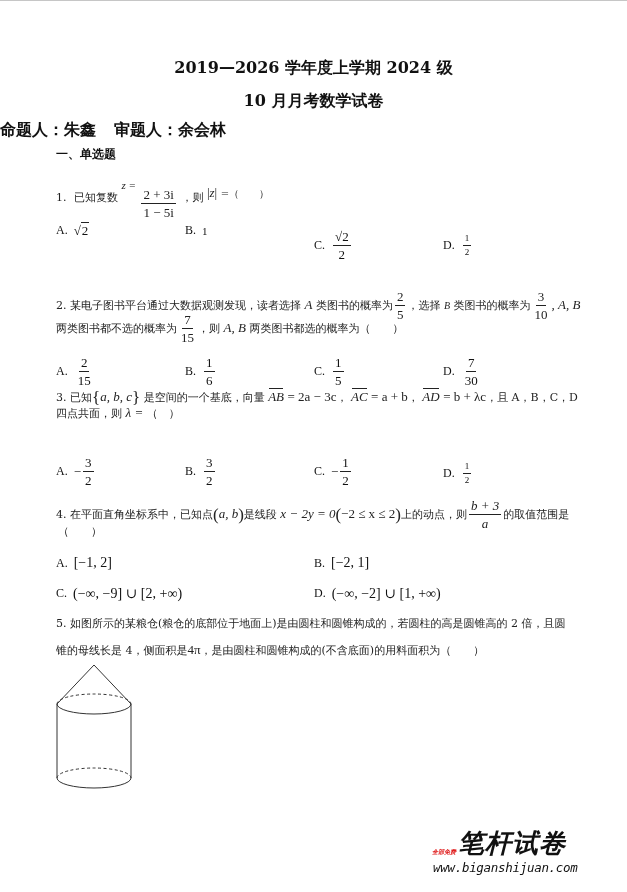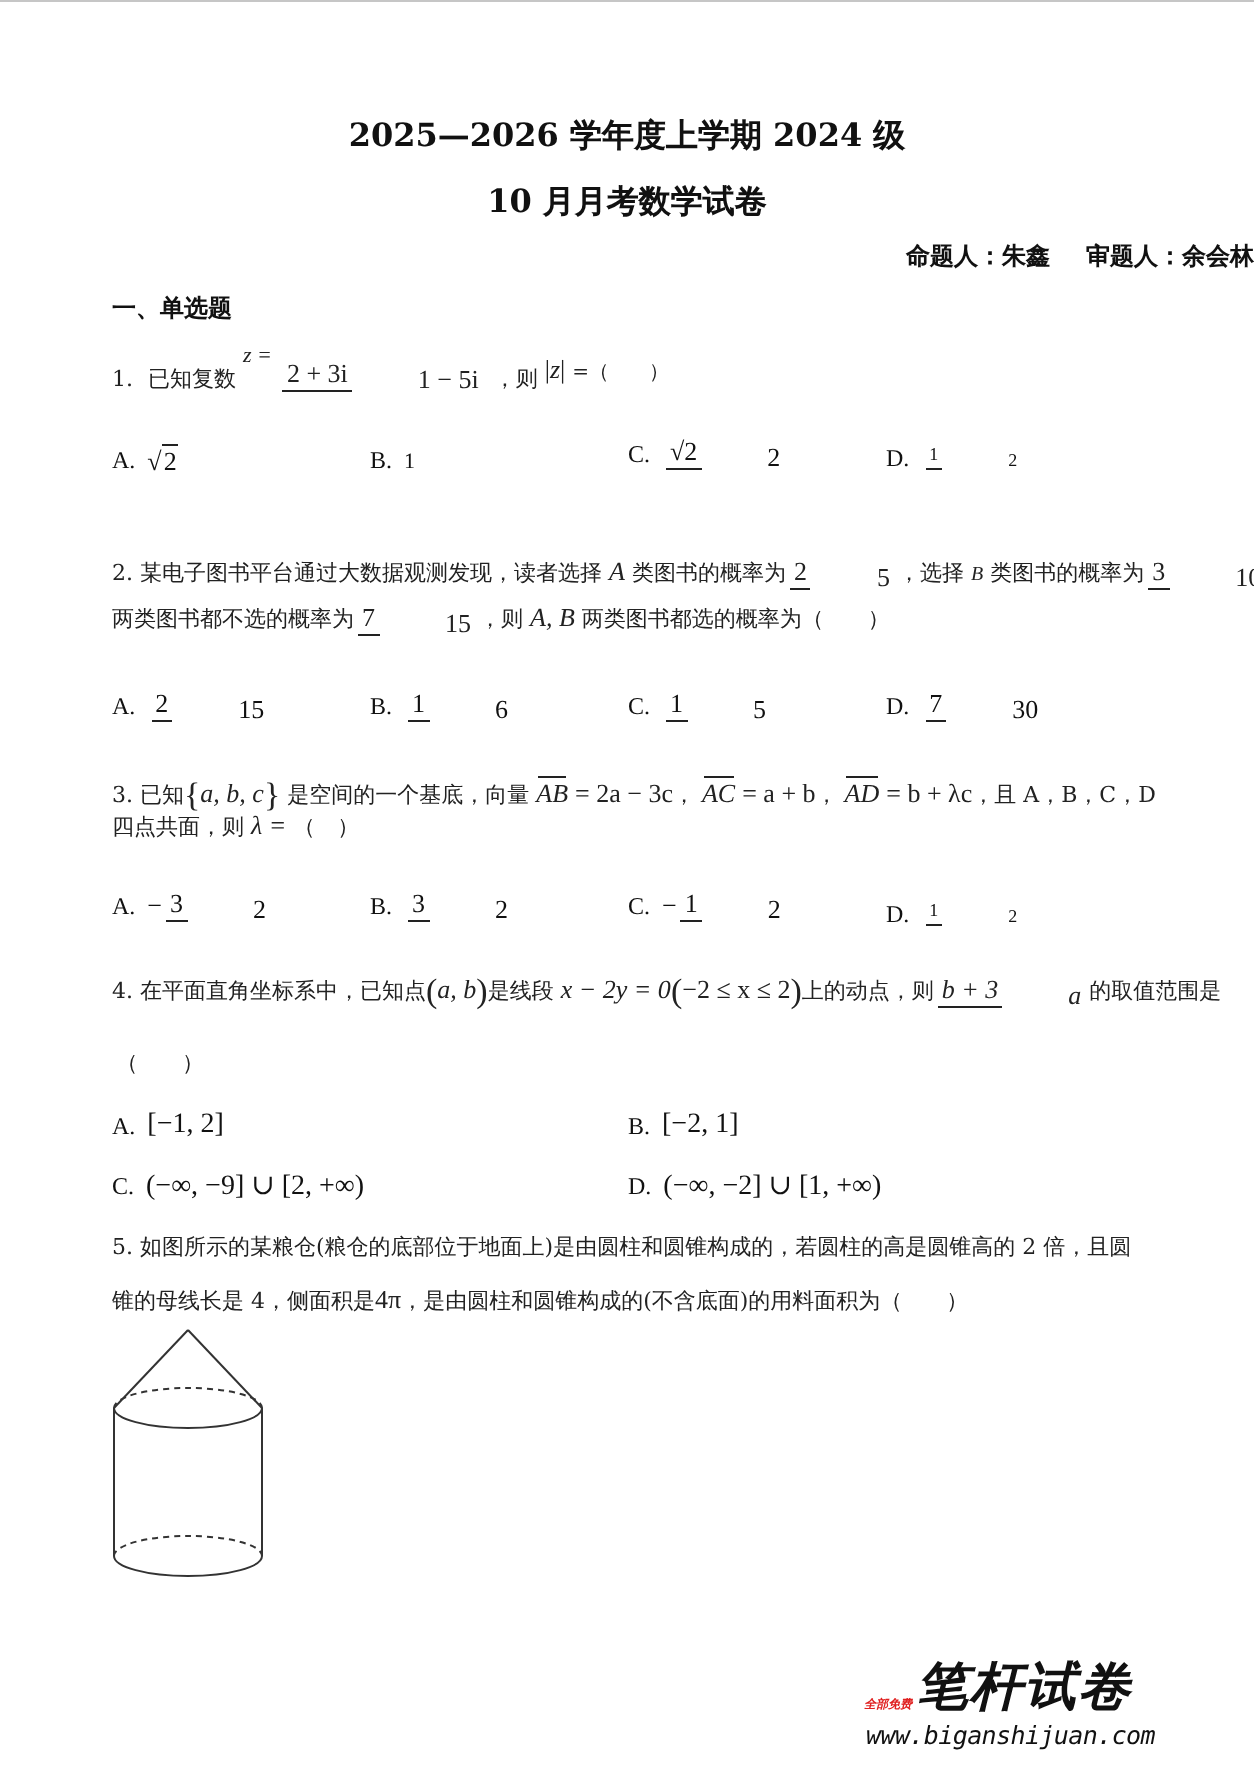--- a/index.html
+++ b/index.html
@@ -2,48 +2,48 @@
 <html><head>
 <meta charset="utf-8">
 <style>
   * { box-sizing: border-box; margin: 0; padding: 0; }
   html, body { width: 627px; height: 892px; background: #ffffff; overflow: hidden; }
   body { position: relative; font-family: "DejaVu Serif", "Liberation Serif", serif; color: #111; }
   .top-border { position: absolute; left: 0; top: 0; width: 627px; height: 1px; background: #c6c6c6; }
   .abs { position: absolute; white-space: nowrap; }
   .title1 { left: 0; width: 627px; top: 58px; text-align: center; font-size: 16px; font-weight: bold; }
   .title2 { left: 0; width: 627px; top: 91px; text-align: center; font-size: 16px; font-weight: bold; }
-  .authors { left: 0; width: 627px; top: 120px; text-align: right; font-size: 12px; font-weight: bold; }
+  .authors { left: 0; width: 627px; top: 120px; text-align: left; font-size: 16px; font-weight: bold; }
   .authors .gap { display: inline-block; width: 18px; }
   .section { left: 56px; top: 146px; font-size: 12px; font-weight: bold; }
   .q { font-size: 11px; color: #222; }
   .math { font-family: "Liberation Serif", "DejaVu Serif", serif; font-size: 13px; }
   .it { font-style: italic; }
-  .frac { display: inline-flex; align-items: center; vertical-align: middle; margin: 5px 2px; line-height: 1; gap: 31px; }
+  .frac { display: inline-flex; flex-direction: column; align-items: center; vertical-align: middle; margin: 16px 2px; line-height: 1; }
   .frac .num { padding: 0 2px 2px; border-bottom: 1px solid #222; }
   .frac .den { padding: 2px 2px 0; }
   .frac.small { font-size: 9px; }
   .opt { font-size: 11px; display: inline-flex; align-items: center; }
   .opt .lab { margin-right: 6px; font-family: "Liberation Serif", serif; font-size: 12px; }
   .vec { position: relative; display: inline-block; }
   .vec::before { content: ""; position: absolute; left: 1px; right: 1px; top: -1px; border-top: 1px solid #222; }
   .big-paren { font-size: 17px; vertical-align: -2px; font-weight: 300; }
   .sqrt { display: inline-flex; align-items: flex-end; }
   .sqrt .rad { border-top: 1px solid #222; padding: 0 1px; }
   .logo { position: absolute; left: 432px; top: 826px; width: 190px; height: 50px; font-style: italic; }
   .logo-cn { position: absolute; left: 26px; top: 0; font-family: "DejaVu Sans", sans-serif; font-size: 26px; font-weight: bold; color: #111; letter-spacing: 1px; }
   .logo-free { position: absolute; left: 0; top: 22px; font-family: "DejaVu Sans", sans-serif; font-size: 6px; font-weight: bold; color: #e02020; }
   .logo-url { position: absolute; left: 1px; top: 34px; font-family: "DejaVu Sans Mono", "Liberation Mono", monospace; font-size: 12.5px; color: #111; letter-spacing: -0.3px; }
 </style>
 </head>
 <body>
 
 <div class="top-border"></div>
 
-<div class="abs title1">2025—2026 学年度上学期 2024 级</div>
+<div class="abs title1">2019—2026 学年度上学期 2024 级</div>
 <div class="abs title2">10 月月考数学试卷</div>
 <div class="abs authors">
   <span>命题人：朱鑫</span><span class="gap"></span><span>审题人：余会林</span>
 </div>
 <div class="abs section">一、单选题</div>
 
 <div class="abs q" style="left:56px; top:172px;">
   <span>1.</span>
   <span style="margin-left:4px;">已知复数</span>
   <span class="math it" style="vertical-align:12px; font-size:11px;">z =</span>

